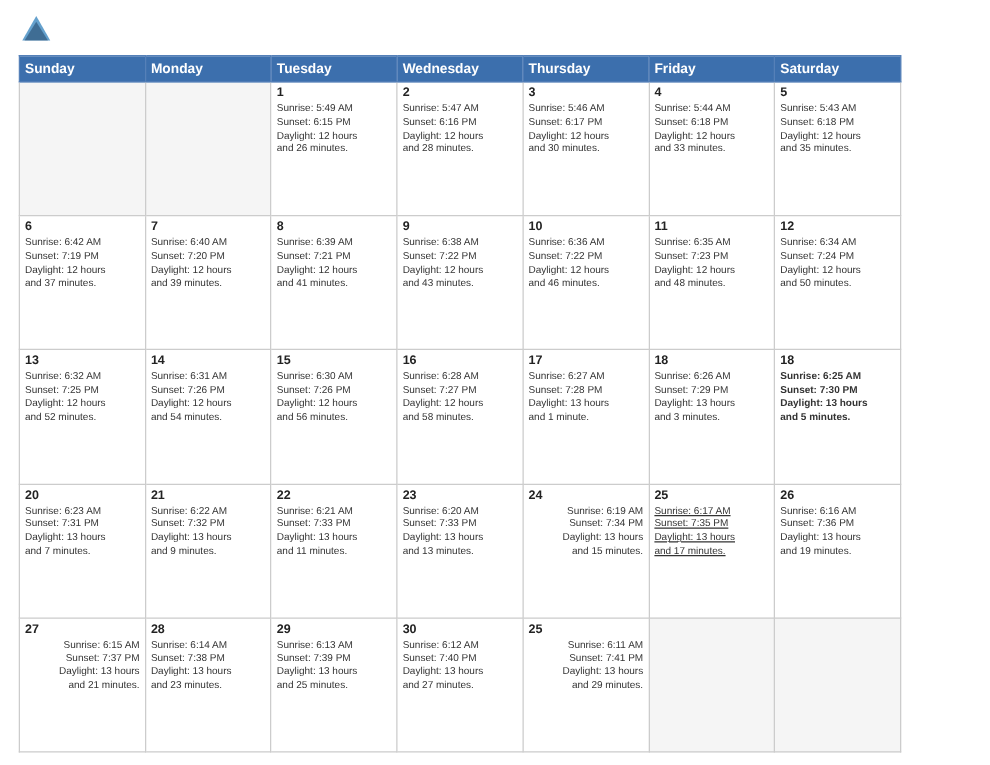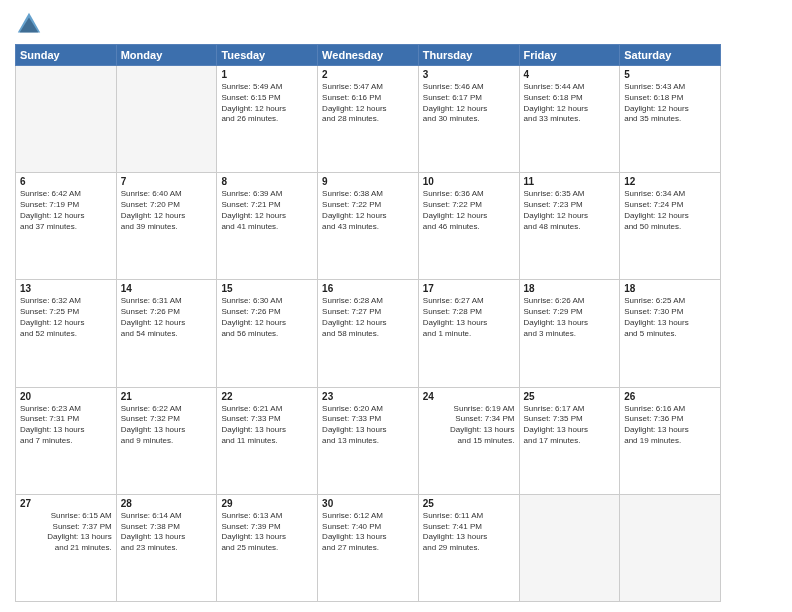--- a/index.html
+++ b/index.html
@@ -257,21 +257,21 @@
           </td>
           <td>
             <span class="day-num">18</span>
             <div class="cell-text" style="white-space: pre-line;">Sunrise: 6:26 AM
 Sunset: 7:29 PM
 Daylight: 13 hours
 and 3 minutes.</div>
           </td>
           <td>
             <span class="day-num">18</span>
-            <div class="cell-text" style="white-space: pre-line;">Sunrise: 6:25 AM
+            <div class="cell-text" style="white-space: pre-line; font-weight: bold;">Sunrise: 6:25 AM
 Sunset: 7:30 PM
 Daylight: 13 hours
 and 5 minutes.</div>
           </td>
         </tr>
         <tr class="week-row">
           <td>
             <span class="day-num">20</span>
             <div class="cell-text" style="white-space: pre-line;">Sunrise: 6:23 AM
 Sunset: 7:31 PM
@@ -301,21 +301,21 @@
           </td>
           <td>
             <span class="day-num">24</span>
             <div class="cell-text" style="white-space: pre-line; text-align: right;">Sunrise: 6:19 AM
 Sunset: 7:34 PM
 Daylight: 13 hours
 and 15 minutes.</div>
           </td>
           <td>
             <span class="day-num">25</span>
-            <div class="cell-text" style="white-space: pre-line;">Sunrise: 6:17 AM
+            <div class="cell-text" style="white-space: pre-line; text-decoration: underline;">Sunrise: 6:17 AM
 Sunset: 7:35 PM
 Daylight: 13 hours
 and 17 minutes.</div>
           </td>
           <td>
             <span class="day-num">26</span>
             <div class="cell-text" style="white-space: pre-line;">Sunrise: 6:16 AM
 Sunset: 7:36 PM
 Daylight: 13 hours
 and 19 minutes.</div>
@@ -345,21 +345,21 @@
           </td>
           <td>
             <span class="day-num">30</span>
             <div class="cell-text" style="white-space: pre-line;">Sunrise: 6:12 AM
 Sunset: 7:40 PM
 Daylight: 13 hours
 and 27 minutes.</div>
           </td>
           <td>
             <span class="day-num">25</span>
-            <div class="cell-text" style="white-space: pre-line;">Sunrise: 6:11 AM
+            <div class="cell-text" style="white-space: pre-line; text-align: right;">Sunrise: 6:11 AM
 Sunset: 7:41 PM
 Daylight: 13 hours
 and 29 minutes.</div>
           </td>
           <td class="empty"></td>
           <td class="empty"></td>
         </tr>
       </tbody>
   </table>
 </div>

